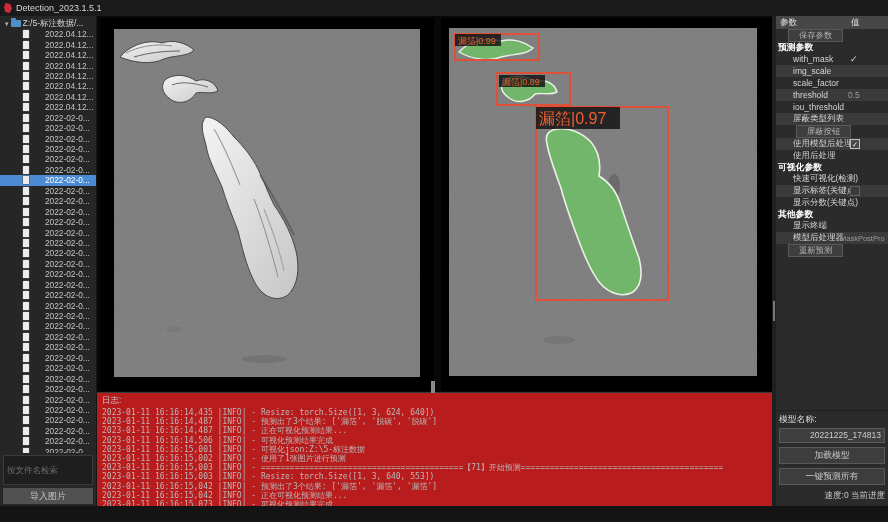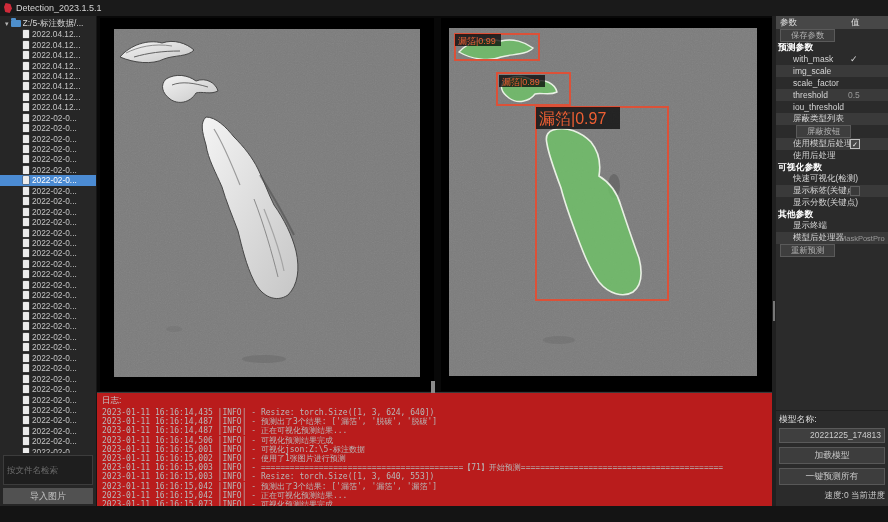--- a/index.html
+++ b/index.html
@@ -11,21 +11,21 @@
   .menu-item{font-size:9.5px;color:#d8d8d8;padding:0 8px;cursor:default;}
   .content{display:flex;height:490px;}
   
   .sidebar{width:96px;background:#262626;display:flex;flex-direction:column;border-right:1px solid #161616;flex:none;}
   .tree{flex:1;overflow:hidden;padding-top:2px;}
   .tree-root{display:flex;align-items:center;gap:2px;padding-left:5px;height:11px;}
   .caret{font-size:7px;color:#b5b5b5;line-height:1;}
   .folder-icon{width:10px;height:7px;background:#4e8fcc;border-radius:1px;position:relative;flex:none;}
   .folder-icon::before{content:"";position:absolute;top:-2px;left:0;width:5px;height:2px;background:#4e8fcc;border-radius:1px 1px 0 0;}
   .root-label{font-size:8.5px;color:#d5d5d5;white-space:nowrap;overflow:hidden;}
-  .tree-item{display:flex;align-items:center;gap:3px;padding-left:23px;height:10.45px;}
+  .tree-item{display:flex;align-items:center;gap:16px;padding-left:23px;height:10.45px;}
   .tree-item.selected .item-label{color:#fff;}
   .file-icon{width:6px;height:8px;background:#ececec;border-radius:.5px;flex:none;box-shadow:0 0 0 .5px #555;}
   .item-label{font-size:8.3px;color:#c4c4c4;white-space:nowrap;}
   .search{height:12px;margin:2px 3px;background:#1e1e1e;border:1px solid #3c3c3c;color:#bbb;font-size:8.5px;padding:8px 3px;font-family:inherit;outline:none;}
   .search::placeholder{color:#6b6b6b;}
   .import-btn{height:16px;margin:1px 3px 2px;background:#515151;color:#c3c3c3;font-size:9px;display:flex;align-items:center;justify-content:center;flex:none;}
   
   .center{width:675px;display:flex;flex-direction:column;background:#080808;flex:none;}
   .viewport{height:376px;position:relative;background:#080808;}
   .img-panel{position:absolute;background:#000;}
@@ -50,21 +50,21 @@
   .p-row{height:12px;display:flex;align-items:center;position:relative;}
   .p-row.band{background:#3a3a3a;}
   .p-lbl{padding-left:17px;color:#d5d5d5;white-space:nowrap;}
   .p-val{position:absolute;left:72px;color:#999;}
   .p-val.longval{left:64px;right:1px;overflow:hidden;font-size:7.5px;white-space:nowrap;}
   .p-check{position:absolute;left:74px;color:#d8d8d8;font-size:9px;line-height:1;}
   .p-cb{position:absolute;left:74px;width:8px;height:8px;background:#3a3a3a;border:1px solid #606060;display:flex;align-items:center;justify-content:center;font-size:7px;color:#eee;line-height:1;}
   .p-cb.checked{background:#4a4a4a;border-color:#c0c0c0;}
   .p-btnrow{height:13px;display:flex;align-items:center;}
   .param-btn{height:11px;background:#3e3e3e;border:1px solid #5a5a5a;color:#b2b2b2;font-size:8.3px;display:flex;align-items:center;padding:0 10px;white-space:nowrap;}
-  .ind1{margin-left:4px;font-family:Liberation Serif, serif;}
+  .ind1{margin-left:12px;font-family:Liberation Serif, serif;}
   .ind2{margin-left:20px;}
   .model-panel{position:absolute;top:394px;left:0;right:0;border-top:1px solid #1f1f1f;padding-top:2px;}
   .model-label{font-size:8.8px;color:#ddd;margin:1px 0 2px 3px;}
   .model-field{height:12px;margin:0 3px;background:#3f3f3f;border:1px solid #5a5a5a;color:#ccc;font-size:8.5px;text-align:right;padding:1px 3px 0 0;white-space:nowrap;overflow:hidden;}
   .model-btn{height:15px;margin:4px 3px 0;background:#3d3d3d;border:1px solid #585858;color:#c6c6c6;font-size:8.8px;display:flex;align-items:center;justify-content:center;white-space:nowrap;}
   .model-status{margin-top:5px;font-size:8.5px;color:#c8c8c8;text-align:right;padding-right:3px;white-space:nowrap;}
 </style>
 </head>
 <body>
 

